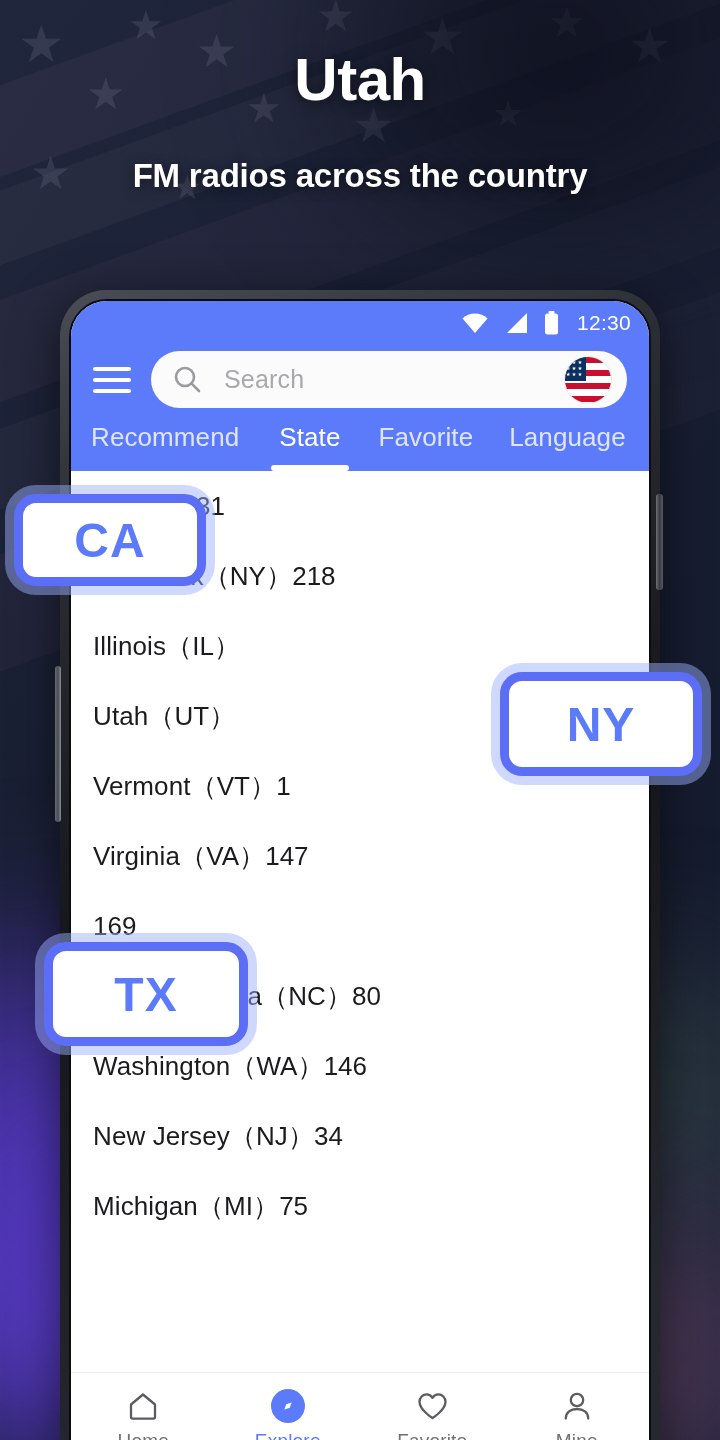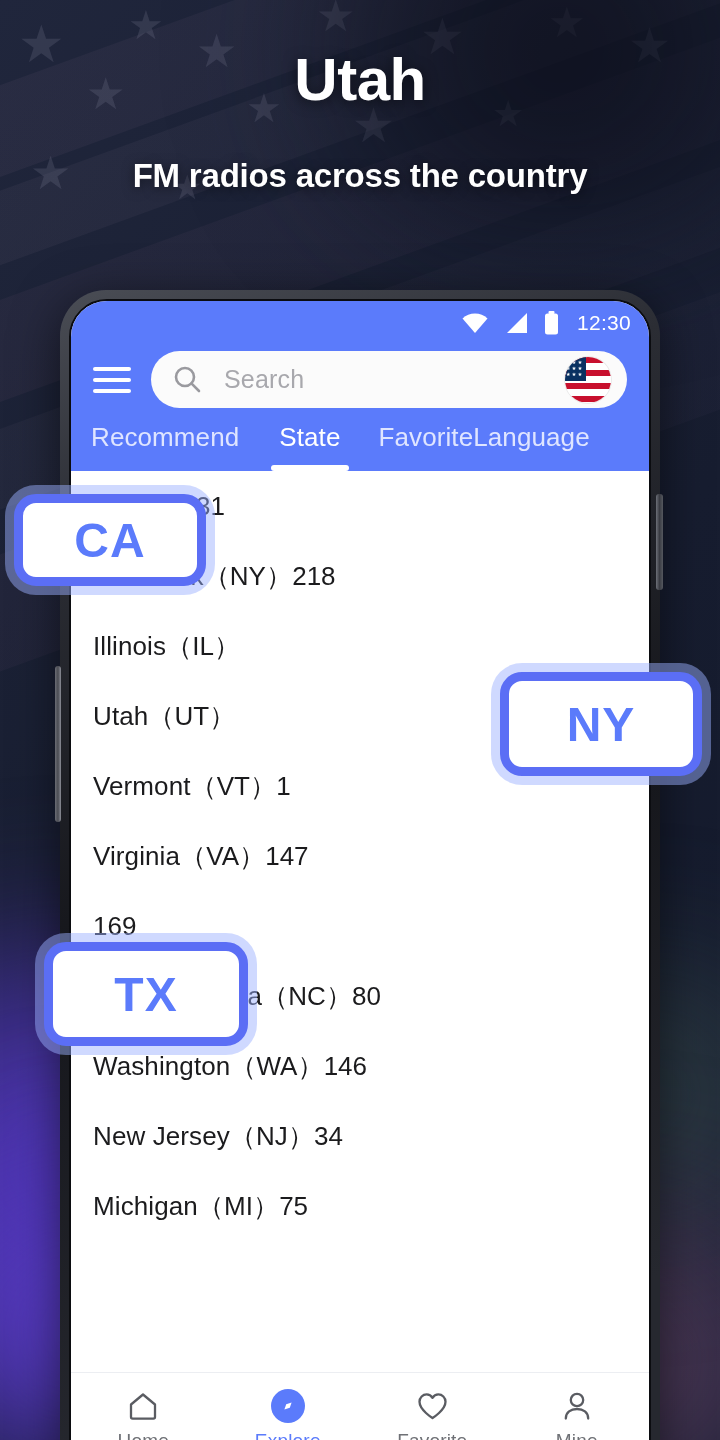--- a/index.html
+++ b/index.html
@@ -107,21 +107,21 @@
   }
 
   .tabs{ background:#5b7bfb; display:flex; align-items:flex-end; padding:14px 0 0 0; position:relative; }
   .tab{
     font-size:26px; color:#dfe5ff; padding:0 0 18px 0; position:relative; white-space:nowrap;
     letter-spacing:.1px;
   }
   .tab.t1{ margin-left:20px; }
   .tab.t2{ margin-left:40px; }
   .tab.t3{ margin-left:38px; }
-  .tab.t4{ }
+  .tab.t4{ margin-left:36px; }
   .tab.active{ color:#fff; }
   .tab.active::after{
     content:""; position:absolute; left:-8px; right:-8px; bottom:0; height:6px;
     background:#fff; border-radius:3px;
   }
 
   
   .list{ background:#fff; padding:0 22px; }
   .row{
     height:70px; display:flex; align-items:center; justify-content:flex-start;

